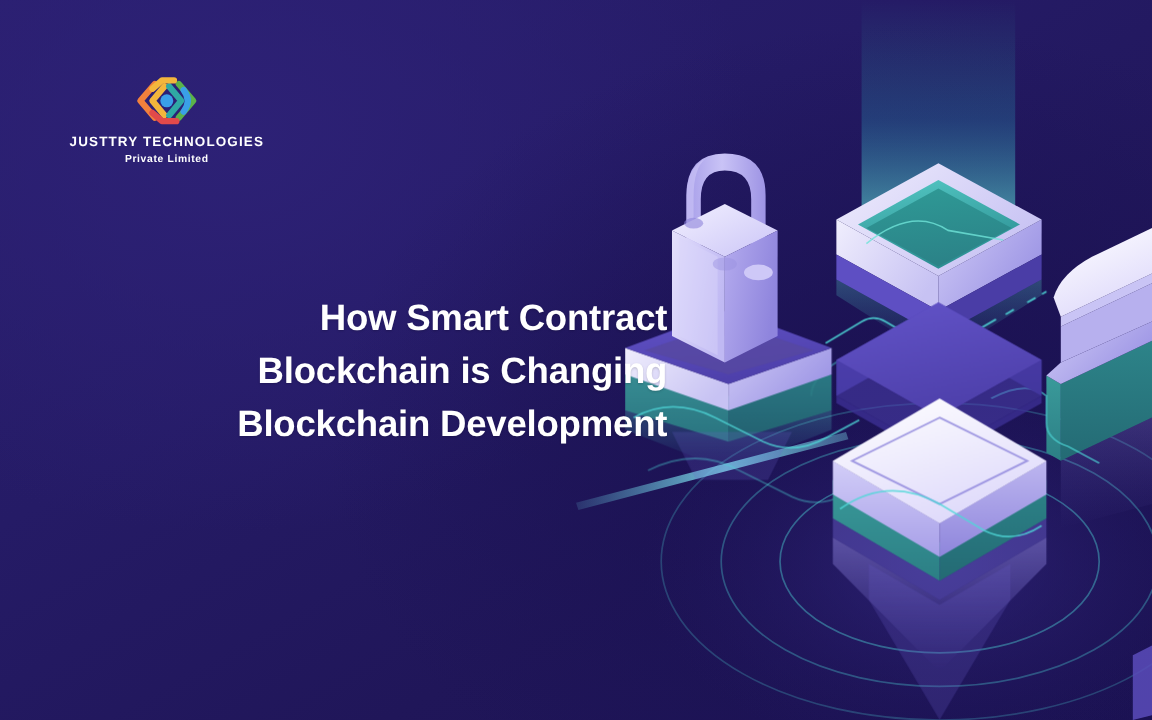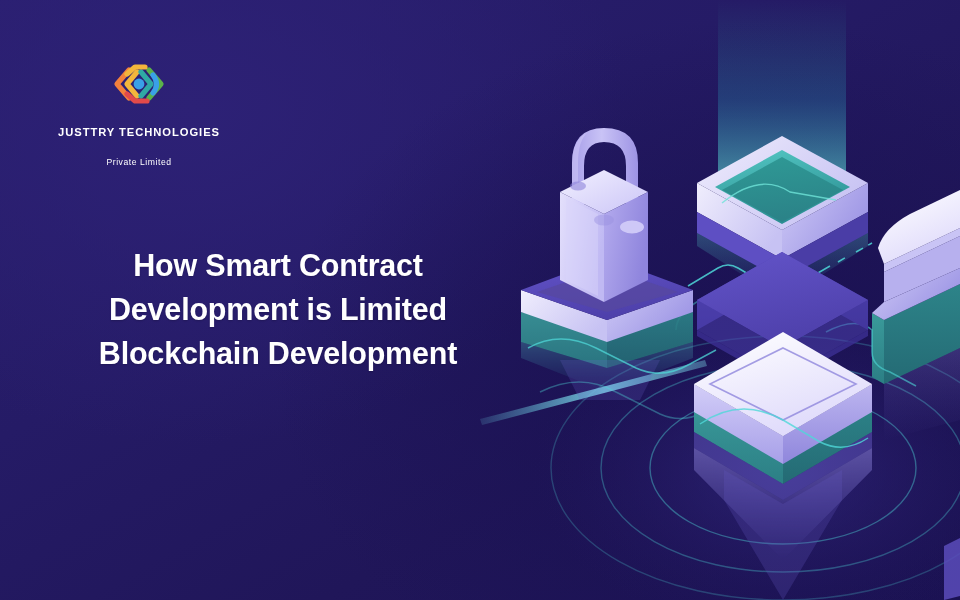--- a/index.html
+++ b/index.html
@@ -25,38 +25,38 @@
   #logo {
     position:absolute; left:54px; top:58px; width:170px;
     text-align:center;
   }
   #logo-mark { width:170px; height:52px; display:block; }
   .logo-line1 {
     color:#ffffff;
     font-size:11.2px;
     letter-spacing:0.95px;
     font-weight:700;
-    margin-top:16px;
+    margin-top:3px;
     white-space:nowrap;
   }
   .logo-line2 {
     color:#ffffff;
     font-size:8.6px;
     letter-spacing:0.55px;
-    font-weight:400;
-    margin-top:19px;
+    font-weight:700;
+    margin-top:2px;
     white-space:nowrap;
   }
 
   
   #headline {
     position:absolute;
     left:0px; top:243px;
     width:556px;
-    text-align:center;
+    text-align:right;
     color:#ffffff;
     font-size:30.5px;
     font-weight:700;
     line-height:44px;
     letter-spacing:-0.2px;
     text-shadow:0 1px 2px rgba(0,0,0,0.18);
   }
   #headline .hl-line { display:block; white-space:nowrap; }
 </style>
 </head>
@@ -311,17 +311,17 @@
 
         <circle cx="0" cy="0" r="5.4" fill="#3aa0e8" stroke="none"></circle>
       </g>
     </svg>
     <div class="logo-line1">JUSTTRY TECHNOLOGIES</div>
     <div class="logo-line2">Private Limited</div>
   </div>
 
   <h1 id="headline">
     <span class="hl-line">How Smart Contract</span>
-    <span class="hl-line">Development is Limited</span>
+    <span class="hl-line">Blockchain is Changing</span>
     <span class="hl-line">Blockchain Development</span>
   </h1>
 
 </div>
 
 </body></html>

